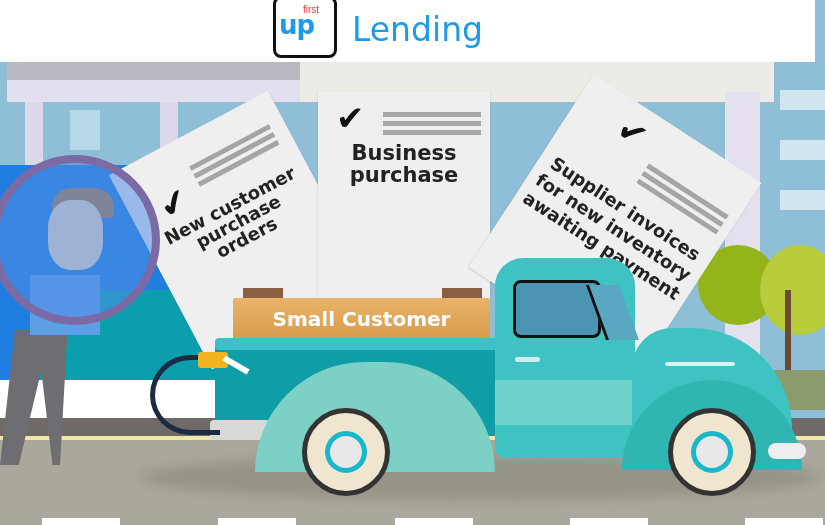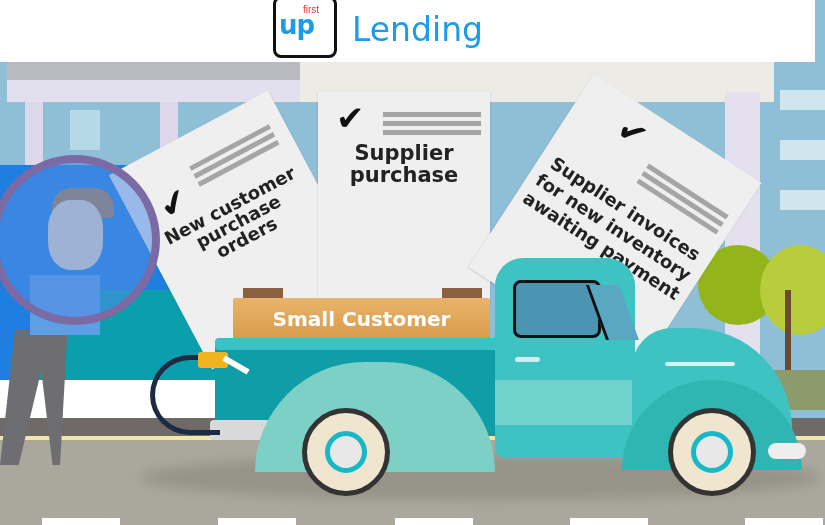--- a/index.html
+++ b/index.html
@@ -104,21 +104,21 @@
 </div>
 
 <div class="abs paper" style="left:318px;top:92px;width:172px;height:210px;">
   <div class="lines abs" style="left:65px;top:20px;width:98px;">
       <div></div>
       <div></div>
       <div></div>
     </div>
   <div class="abs check" style="left:18px;top:6px;">✔</div>
   <div class="abs paper-text" style="left:0;top:50px;width:172px;font-size:21px;line-height:22px;">
-    <div>Supplier</div>
+    <div>Business</div>
     <div>purchase</div>
   </div>
 </div>
 
 <div class="abs paper" style="left:515px;top:110px;width:200px;height:230px;transform:rotate(33deg);transform-origin:50% 50%;">
   <div class="lines abs" style="left:95px;top:45px;width:95px;">
       <div></div>
       <div></div>
       <div></div>
     </div>

